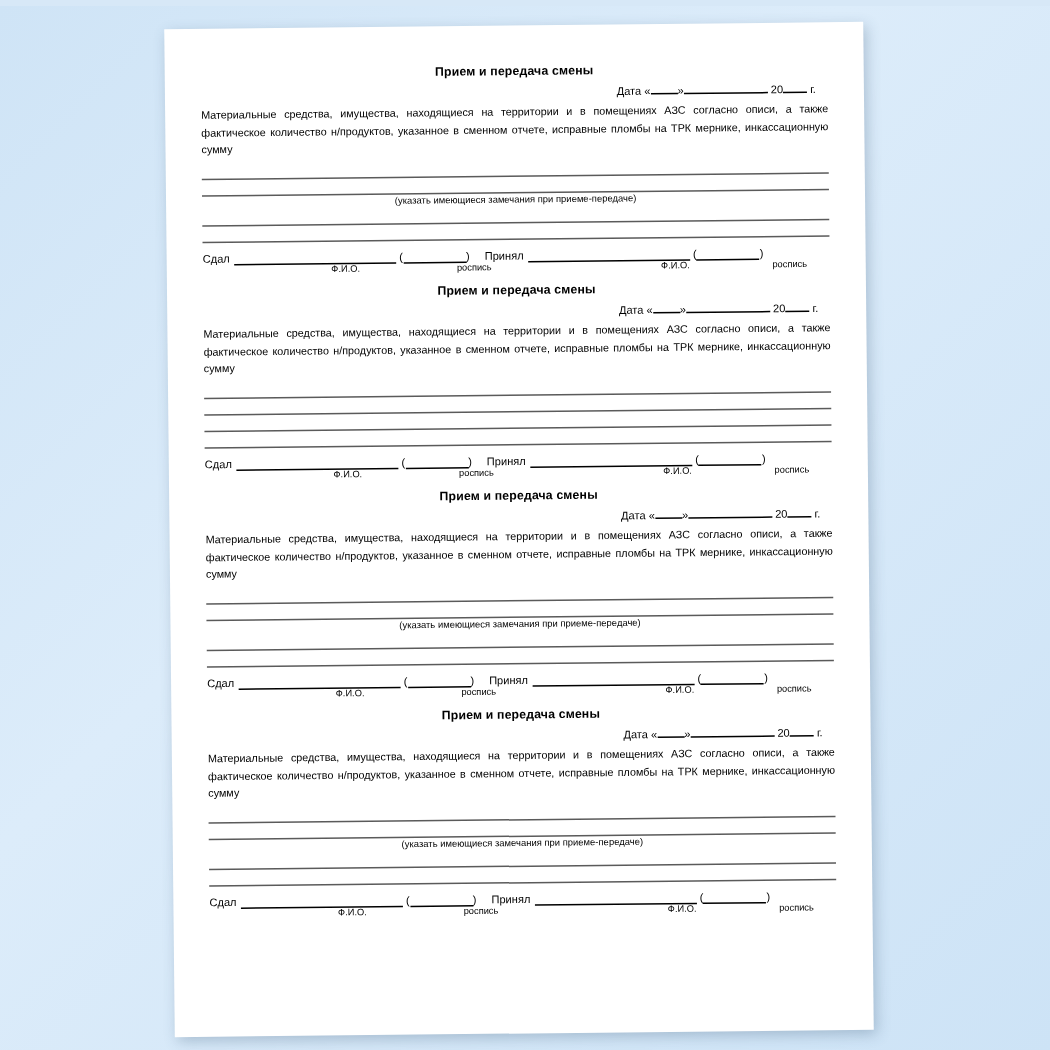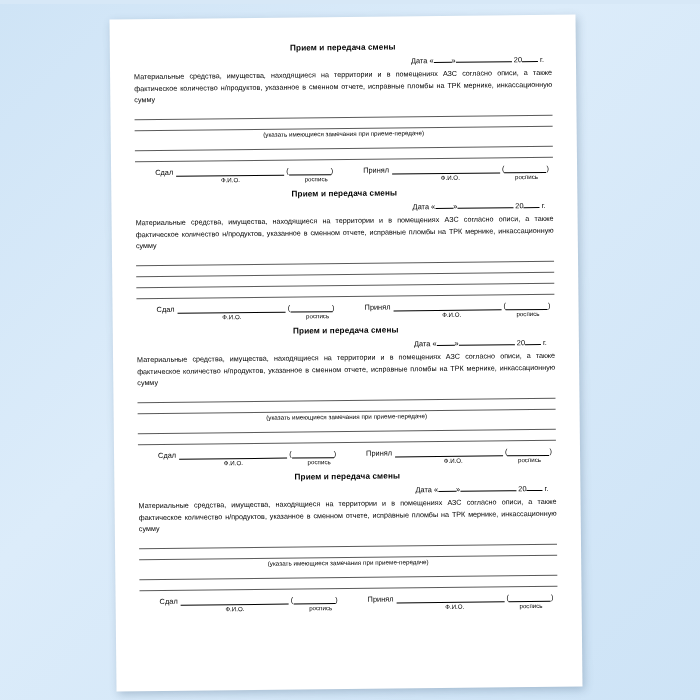--- a/index.html
+++ b/index.html
@@ -90,21 +90,20 @@
   .sign-row {
     display: flex;
     align-items: flex-end;
     font-size: 7.4px;
     color: #000;
     margin-top: 6px;
   }
   .sign-label {
     white-space: nowrap;
     padding-right: 3px;
-    margin-left: 20px;
   }
   .sign-line {
     flex: 1 1 auto;
     border-bottom: 1px solid #000;
     height: 8px;
     position: relative;
   }
   .sign-line.fio {
     max-width: 108px;
   }

